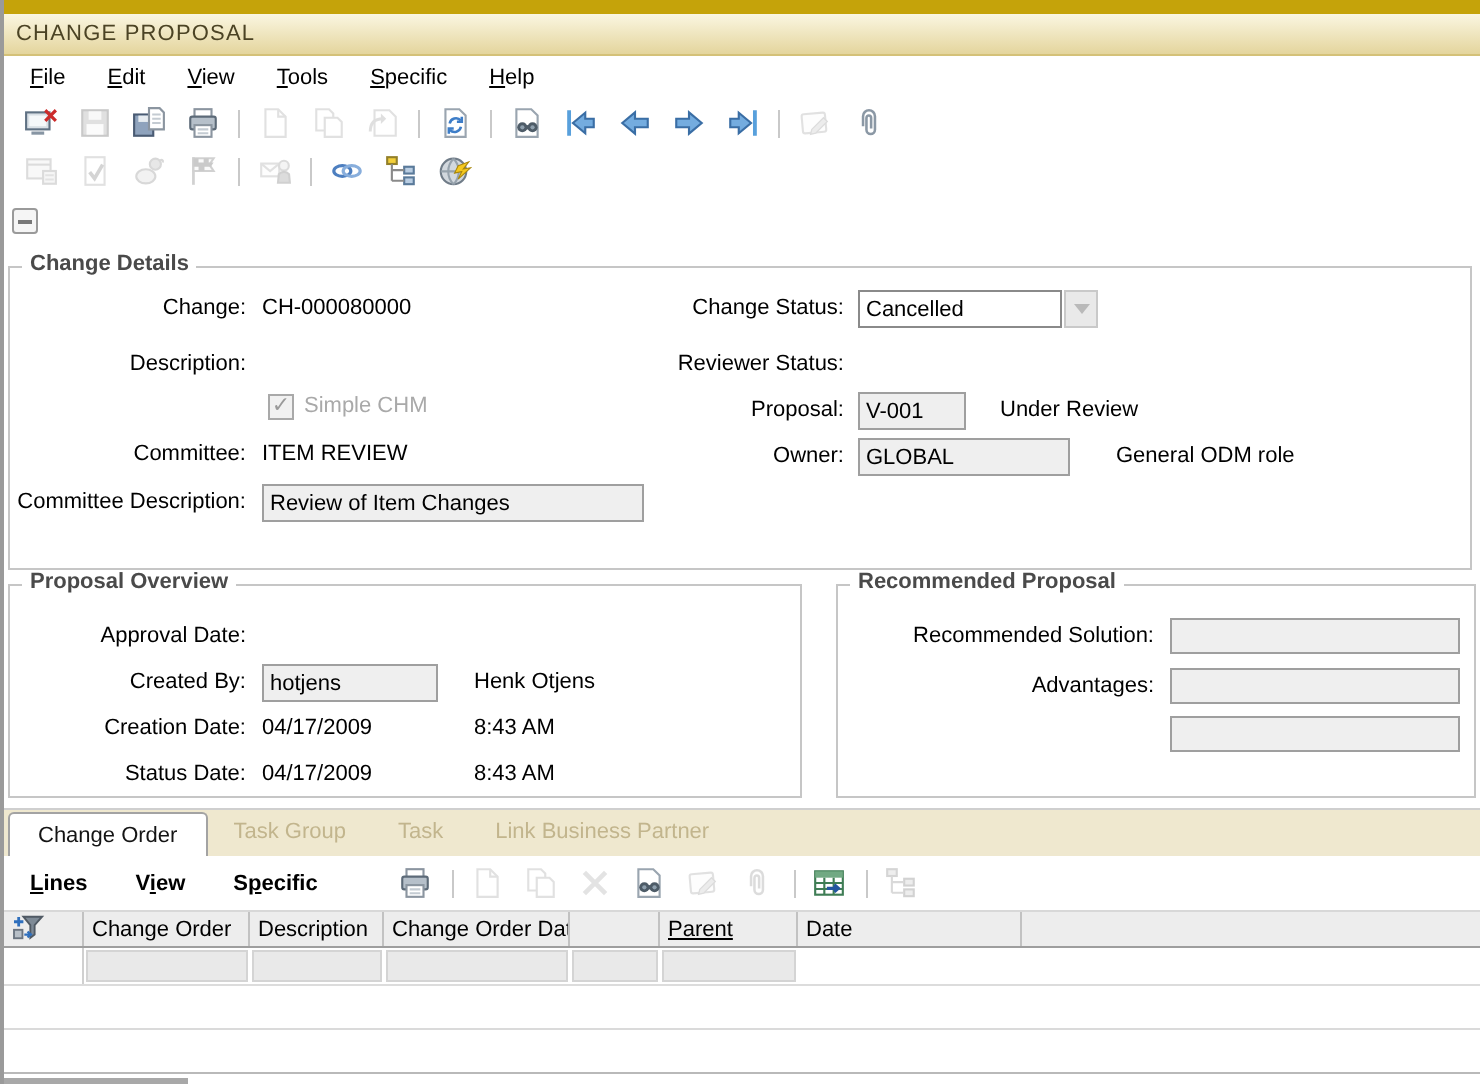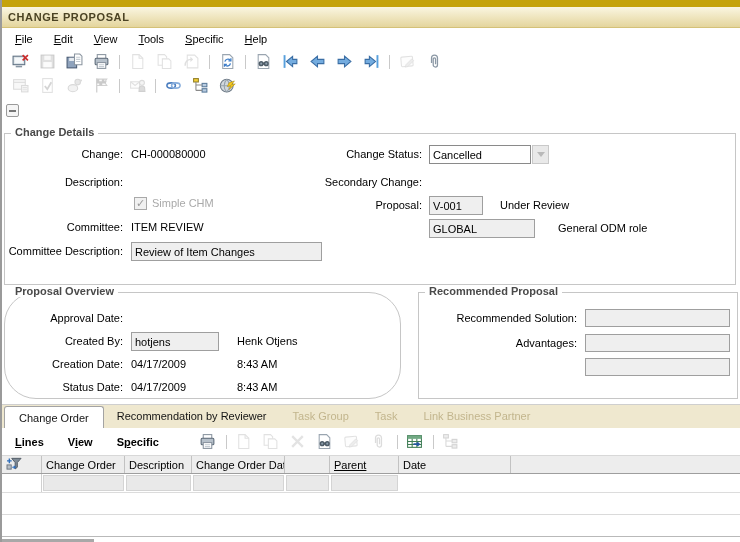--- a/index.html
+++ b/index.html
@@ -4,39 +4,39 @@
 <style>
   html,body{margin:0;padding:0;background:#fff;}
   #win{position:relative;width:740px;height:542px;background:#fff;
        font-family:"Liberation Sans",sans-serif;font-size:11px;color:#000;overflow:hidden;}
   .lborder{position:absolute;left:0;top:0;width:2px;height:542px;background:#9a9a9a;}
   .corner{position:absolute;left:2px;top:539px;width:92px;height:3px;background:#a8a8a8;}
   .topstrip{position:absolute;left:0;top:0;width:740px;height:7px;background:#c5a30a;}
   .titlebar{position:absolute;left:2px;top:7px;width:738px;height:21px;box-sizing:border-box;
             background:linear-gradient(#faf6e1,#e4d59d);border-bottom:1px solid #d4c178;
             display:flex;align-items:center;padding-left:6px;}
-  .title{font-weight:bold;color:#4b4324;letter-spacing:.6px;text-align:right;}
+  .title{font-weight:normal;color:#4b4324;letter-spacing:.6px;text-align:right;}
   .menubar{position:absolute;left:2px;top:29px;width:738px;height:20px;display:flex;align-items:center;padding-left:13px;}
   .menubar .menu-item{margin-right:21px;}
   .subbar .menu-item{margin-right:24px;font-weight:bold;}
   .menu-item{cursor:default;white-space:nowrap;text-align:right;}
   .tbrow{position:absolute;left:2px;height:23px;display:flex;align-items:center;padding-left:7px;}
   #tb1{top:50px;} #tb2{top:74px;}
   .ico{width:22px;height:20px;display:flex;align-items:center;justify-content:center;flex:0 0 auto;margin-right:5px;}
   .ico svg{width:17px;height:17px;}
   .ico.disabled svg{opacity:.32;filter:grayscale(1);}
   .tbsep{width:1px;height:14px;background:#c9c9c9;margin:0 6px 0 2px;flex:0 0 auto;}
   .collapse-btn{position:absolute;left:6px;top:104px;width:13px;height:13px;box-sizing:border-box;
                 border:1px solid #9a9a9a;border-radius:2px;background:#f5f5f5;
                 display:flex;align-items:center;justify-content:center;}
   .collapse-btn .minus{width:7px;height:2px;background:#777;}
   .groupbox{position:absolute;border:1px solid #c6c6c6;background:#fff;}
   .legend{position:absolute;top:-8px;left:6px;background:#fff;padding:0 4px;font-weight:bold;color:#4a4a4a;white-space:nowrap;}
   #box-details{left:4px;top:133px;width:730px;height:150px;}
-  #box-overview{left:4px;top:292px;width:395px;height:105px;border-radius:32px;}
+  #box-overview{left:4px;top:292px;width:395px;height:105px;}
   #box-recommended{left:418px;top:292px;width:318px;height:105px;}
   .lbl{position:absolute;text-align:right;white-space:nowrap;line-height:19px;height:19px;}
   .val{position:absolute;white-space:nowrap;line-height:19px;height:19px;}
   .inp{position:absolute;background:#efefef;border:1px solid #9f9f9f;box-sizing:border-box;height:19px;
        font:11px "Liberation Sans",sans-serif;padding:0 3px;color:#000;}
   .combo-text{position:absolute;background:#fff;border:1px solid #8a8a8a;box-sizing:border-box;height:19px;
        font:11px "Liberation Sans",sans-serif;padding:0 3px;}
   .combo-btn{position:absolute;width:17px;height:19px;box-sizing:border-box;background:#e9e9e9;border:1px solid #c9c9c9;
        display:flex;align-items:center;justify-content:center;}
   .combo-btn .tri{width:0;height:0;border-left:4px solid transparent;border-right:4px solid transparent;border-top:5px solid #b9b9b9;}
@@ -273,26 +273,27 @@
 
     <span class="lbl" style="left:0;width:118px;top:108px">Committee Description:</span>
     <input class="inp" style="left: 126px; top: 108px; width: 191px;" value="Review of Item Changes">
 
     <span class="lbl" style="left:200px;width:217px;top:11px">Change Status:</span>
     <input class="combo-text" style="left: 424px; top: 11px; width: 102px;" value="Cancelled">
     <span class="combo-btn" style="left:527px;top:11px">
         <span class="tri"></span>
       </span>
 
-    <span class="lbl" style="left:200px;width:217px;top:39px">Secondary Change:</span>
+    <span class="lbl" style="left:200px;width:217px;top:39px">Reviewer Status:</span>
 
     <span class="lbl" style="left:200px;width:217px;top:62px">Proposal:</span>
     <input class="inp" style="left: 424px; top: 62px; width: 54px;" value="V-001">
     <span class="val" style="left:495px;top:62px">Under Review</span>
 
+    <span class="lbl" style="left:200px;width:217px;top:85px">Owner:</span>
     <input class="inp" style="left: 424px; top: 85px; width: 106px;" value="GLOBAL">
     <span class="val" style="left:553px;top:85px">General ODM role</span>
   </div>
 
   <div id="box-overview" class="groupbox">
     <span class="legend">Proposal Overview</span>
 
     <span class="lbl" style="left:0;width:118px;top:16px">Approval Date:</span>
 
     <span class="lbl" style="left:0;width:118px;top:39px">Created By:</span>
@@ -315,21 +316,20 @@
     <input class="inp" style="left: 166px; top: 16px; width: 145px; height: 18px;">
 
     <span class="lbl" style="left:0;width:158px;top:41px">Advantages:</span>
     <input class="inp" style="left: 166px; top: 41px; width: 145px; height: 18px;">
 
     <input class="inp" style="left: 166px; top: 65px; width: 145px; height: 18px;">
   </div>
 
   <div class="tabstrip">
       <span class="tab active">Change Order</span>
-      <span class="tab">Recommendation by Reviewer</span>
       <span class="tab disabled">Task Group</span>
       <span class="tab disabled">Task</span>
       <span class="tab disabled">Link Business Partner</span>
     </div>
 
   <div class="subbar">
     <span style="display:flex">
         <span class="menu-item"><u>L</u>ines</span>
         <span class="menu-item">V<u>i</u>ew</span>
         <span class="menu-item">S<u>p</u>ecific</span>

